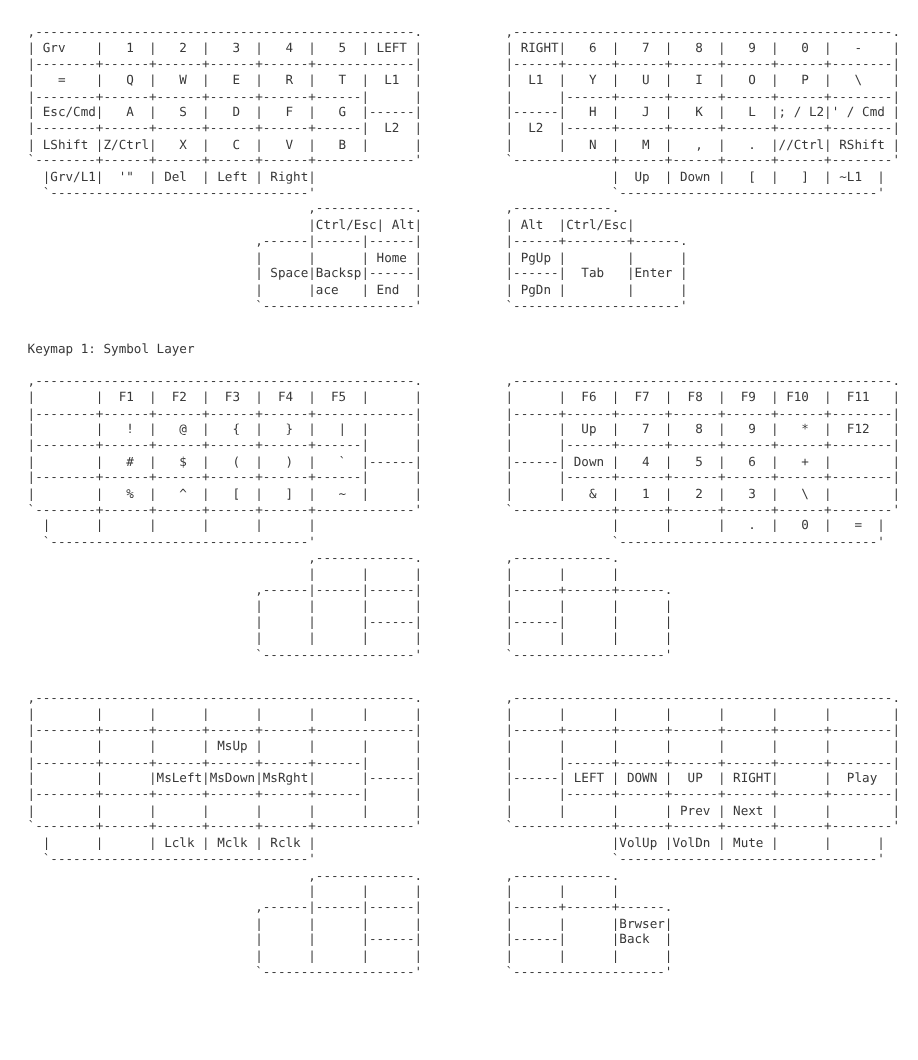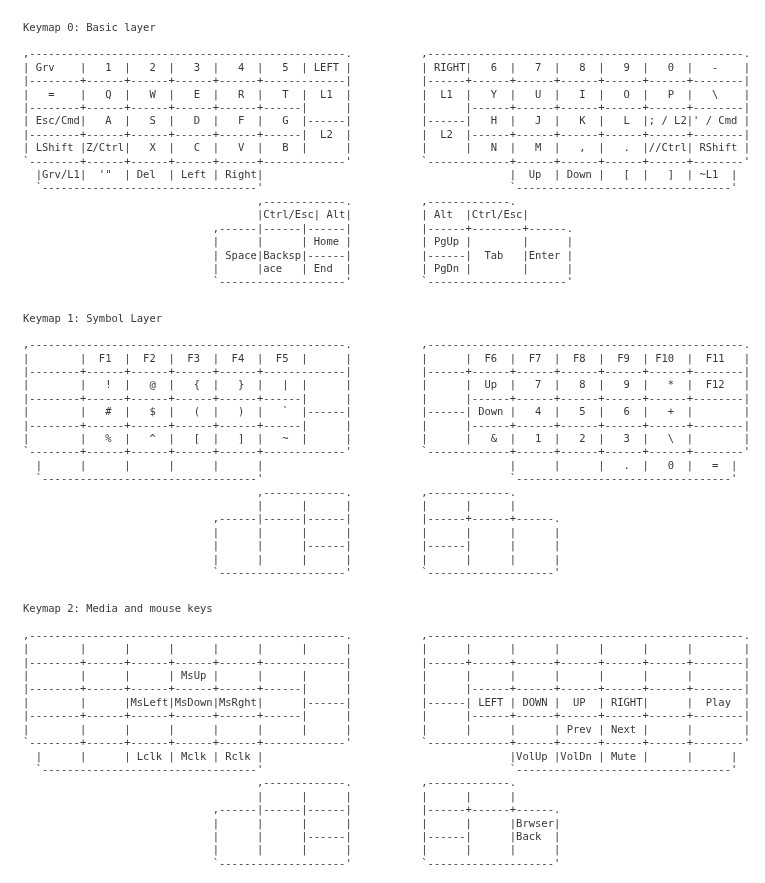--- a/index.html
+++ b/index.html
@@ -30,21 +30,20 @@
   .keymap-section + .keymap-section {
     margin-top: 23px;
   }
 </style>
 </head>
 <body>
 
 <div class="page">
 
   <div class="keymap-section">
-    <pre class="keymap-title">Keymap 0: Basic layer</pre>
     <pre class="keymap-art">,--------------------------------------------------.           ,--------------------------------------------------.
 | Grv    |   1  |   2  |   3  |   4  |   5  | LEFT |           | RIGHT|   6  |   7  |   8  |   9  |   0  |   -    |
 |--------+------+------+------+------+-------------|           |------+------+------+------+------+------+--------|
 |   =    |   Q  |   W  |   E  |   R  |   T  |  L1  |           |  L1  |   Y  |   U  |   I  |   O  |   P  |   \    |
 |--------+------+------+------+------+------|      |           |      |------+------+------+------+------+--------|
 | Esc/Cmd|   A  |   S  |   D  |   F  |   G  |------|           |------|   H  |   J  |   K  |   L  |; / L2|' / Cmd |
 |--------+------+------+------+------+------|  L2  |           |  L2  |------+------+------+------+------+--------|
 | LShift |Z/Ctrl|   X  |   C  |   V  |   B  |      |           |      |   N  |   M  |   ,  |   .  |//Ctrl| RShift |
 `--------+------+------+------+------+-------------'           `-------------+------+------+------+------+--------'
   |Grv/L1|  '"  | Del  | Left | Right|                                       |  Up  | Down |   [  |   ]  | ~L1  |
@@ -74,21 +73,20 @@
                                      ,-------------.           ,-------------.
                                      |      |      |           |      |      |
                               ,------|------|------|           |------+------+------.
                               |      |      |      |           |      |      |      |
                               |      |      |------|           |------|      |      |
                               |      |      |      |           |      |      |      |
                               `--------------------'           `--------------------'</pre>
   </div>
 
   <div class="keymap-section">
-    <pre class="keymap-title">Keymap 2: Media and mouse keys</pre>
     <pre class="keymap-art">,--------------------------------------------------.           ,--------------------------------------------------.
 |        |      |      |      |      |      |      |           |      |      |      |      |      |      |        |
 |--------+------+------+------+------+-------------|           |------+------+------+------+------+------+--------|
 |        |      |      | MsUp |      |      |      |           |      |      |      |      |      |      |        |
 |--------+------+------+------+------+------|      |           |      |------+------+------+------+------+--------|
 |        |      |MsLeft|MsDown|MsRght|      |------|           |------| LEFT | DOWN |  UP  | RIGHT|      |  Play  |
 |--------+------+------+------+------+------|      |           |      |------+------+------+------+------+--------|
 |        |      |      |      |      |      |      |           |      |      |      | Prev | Next |      |        |
 `--------+------+------+------+------+-------------'           `-------------+------+------+------+------+--------'
   |      |      | Lclk | Mclk | Rclk |                                       |VolUp |VolDn | Mute |      |      |

